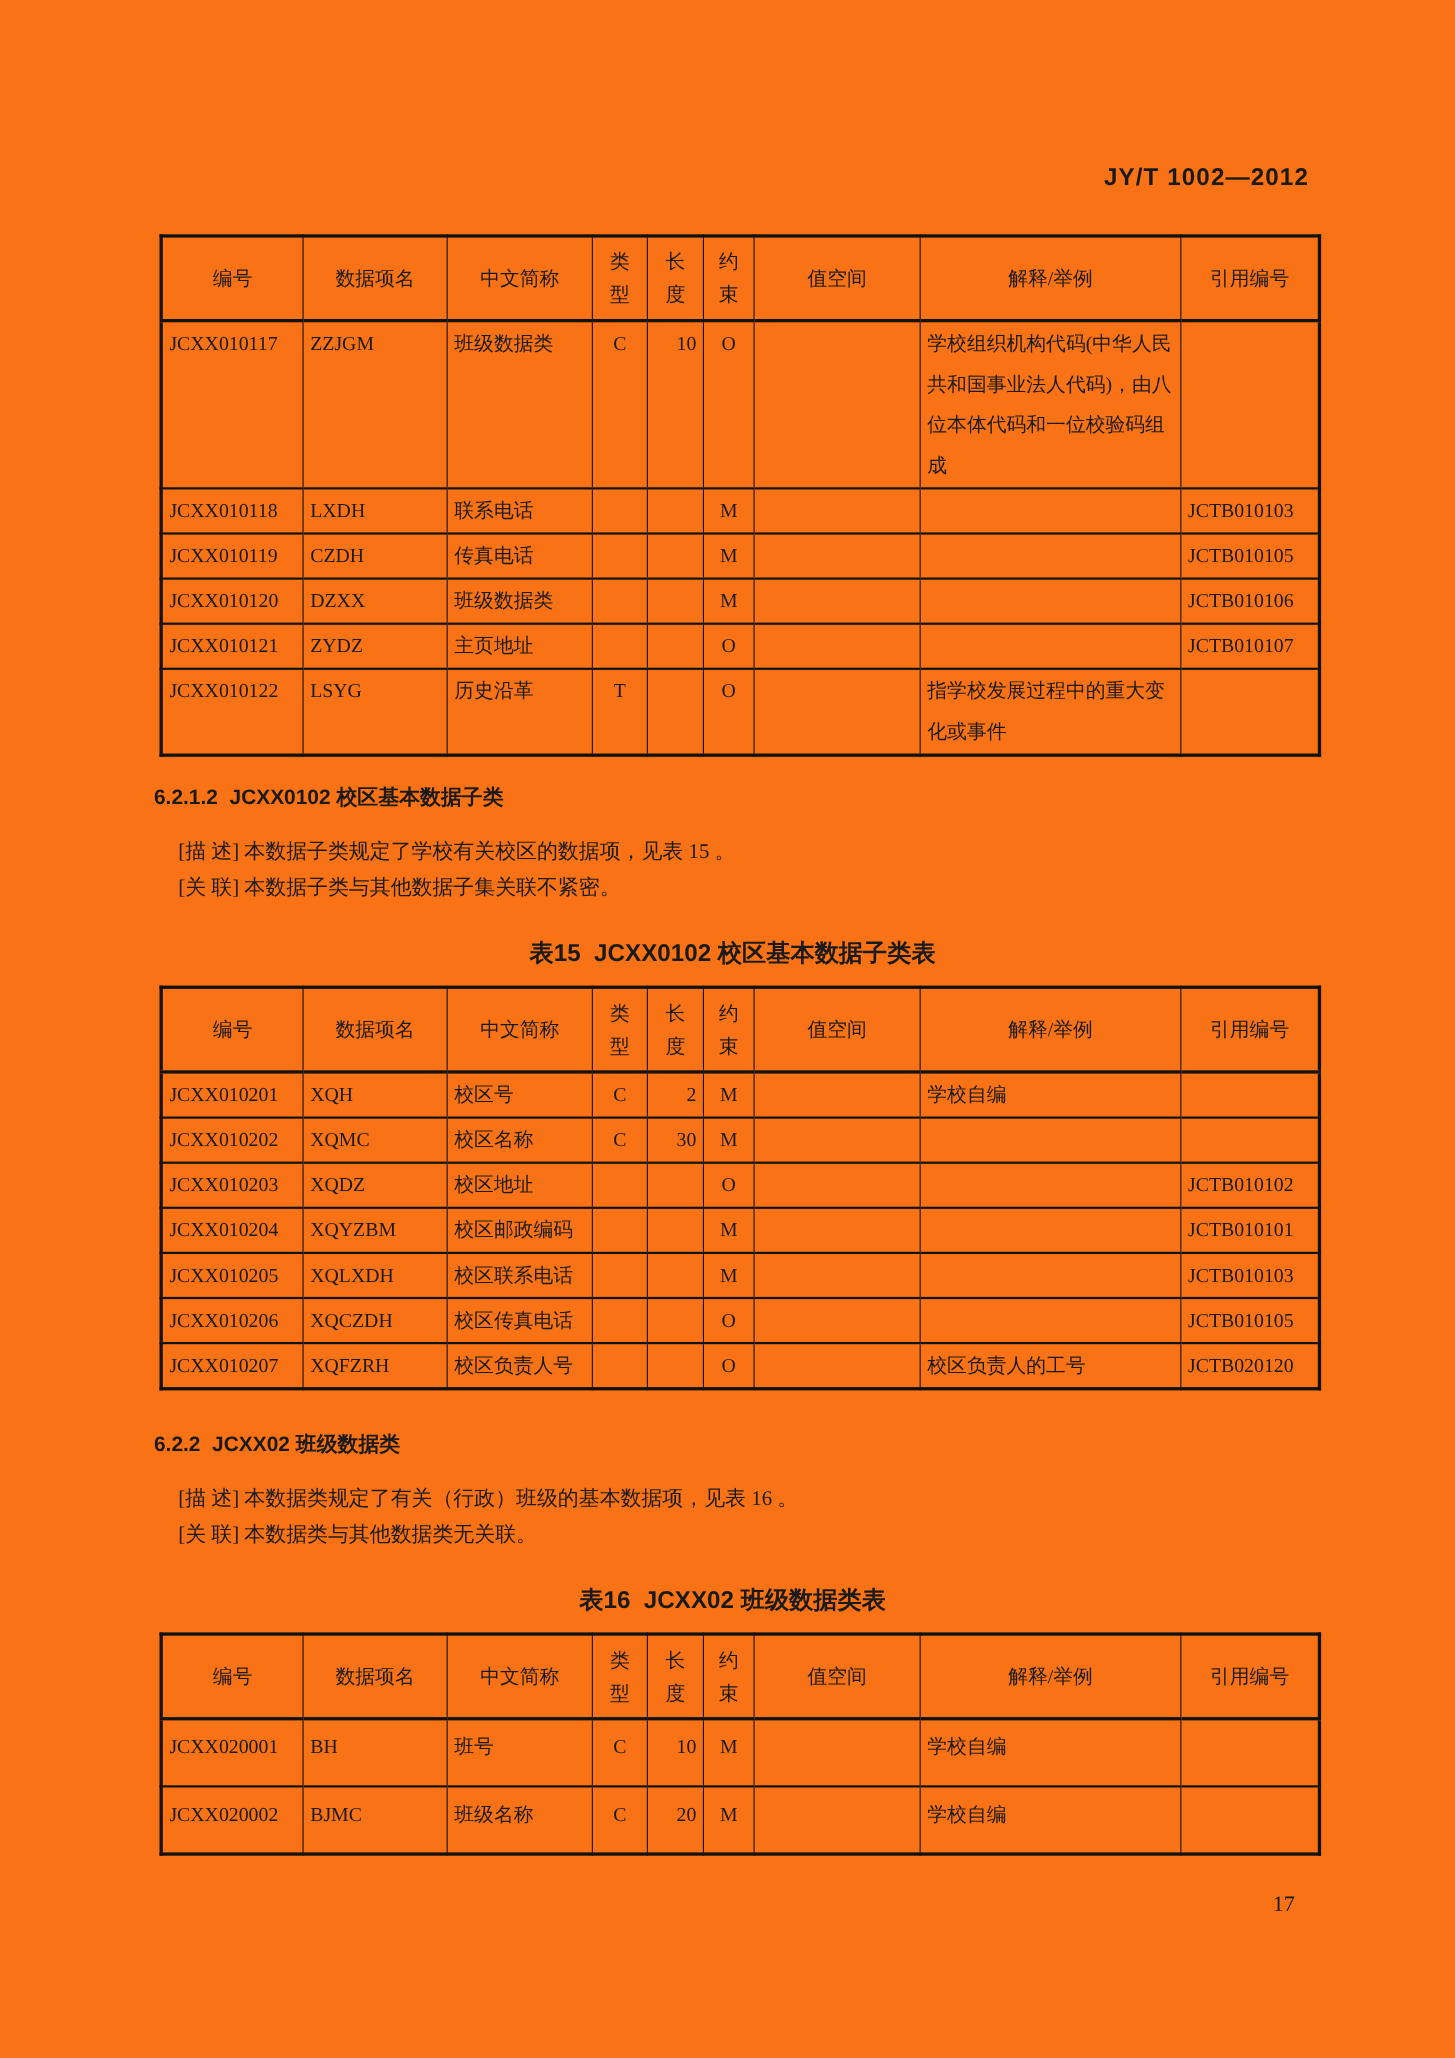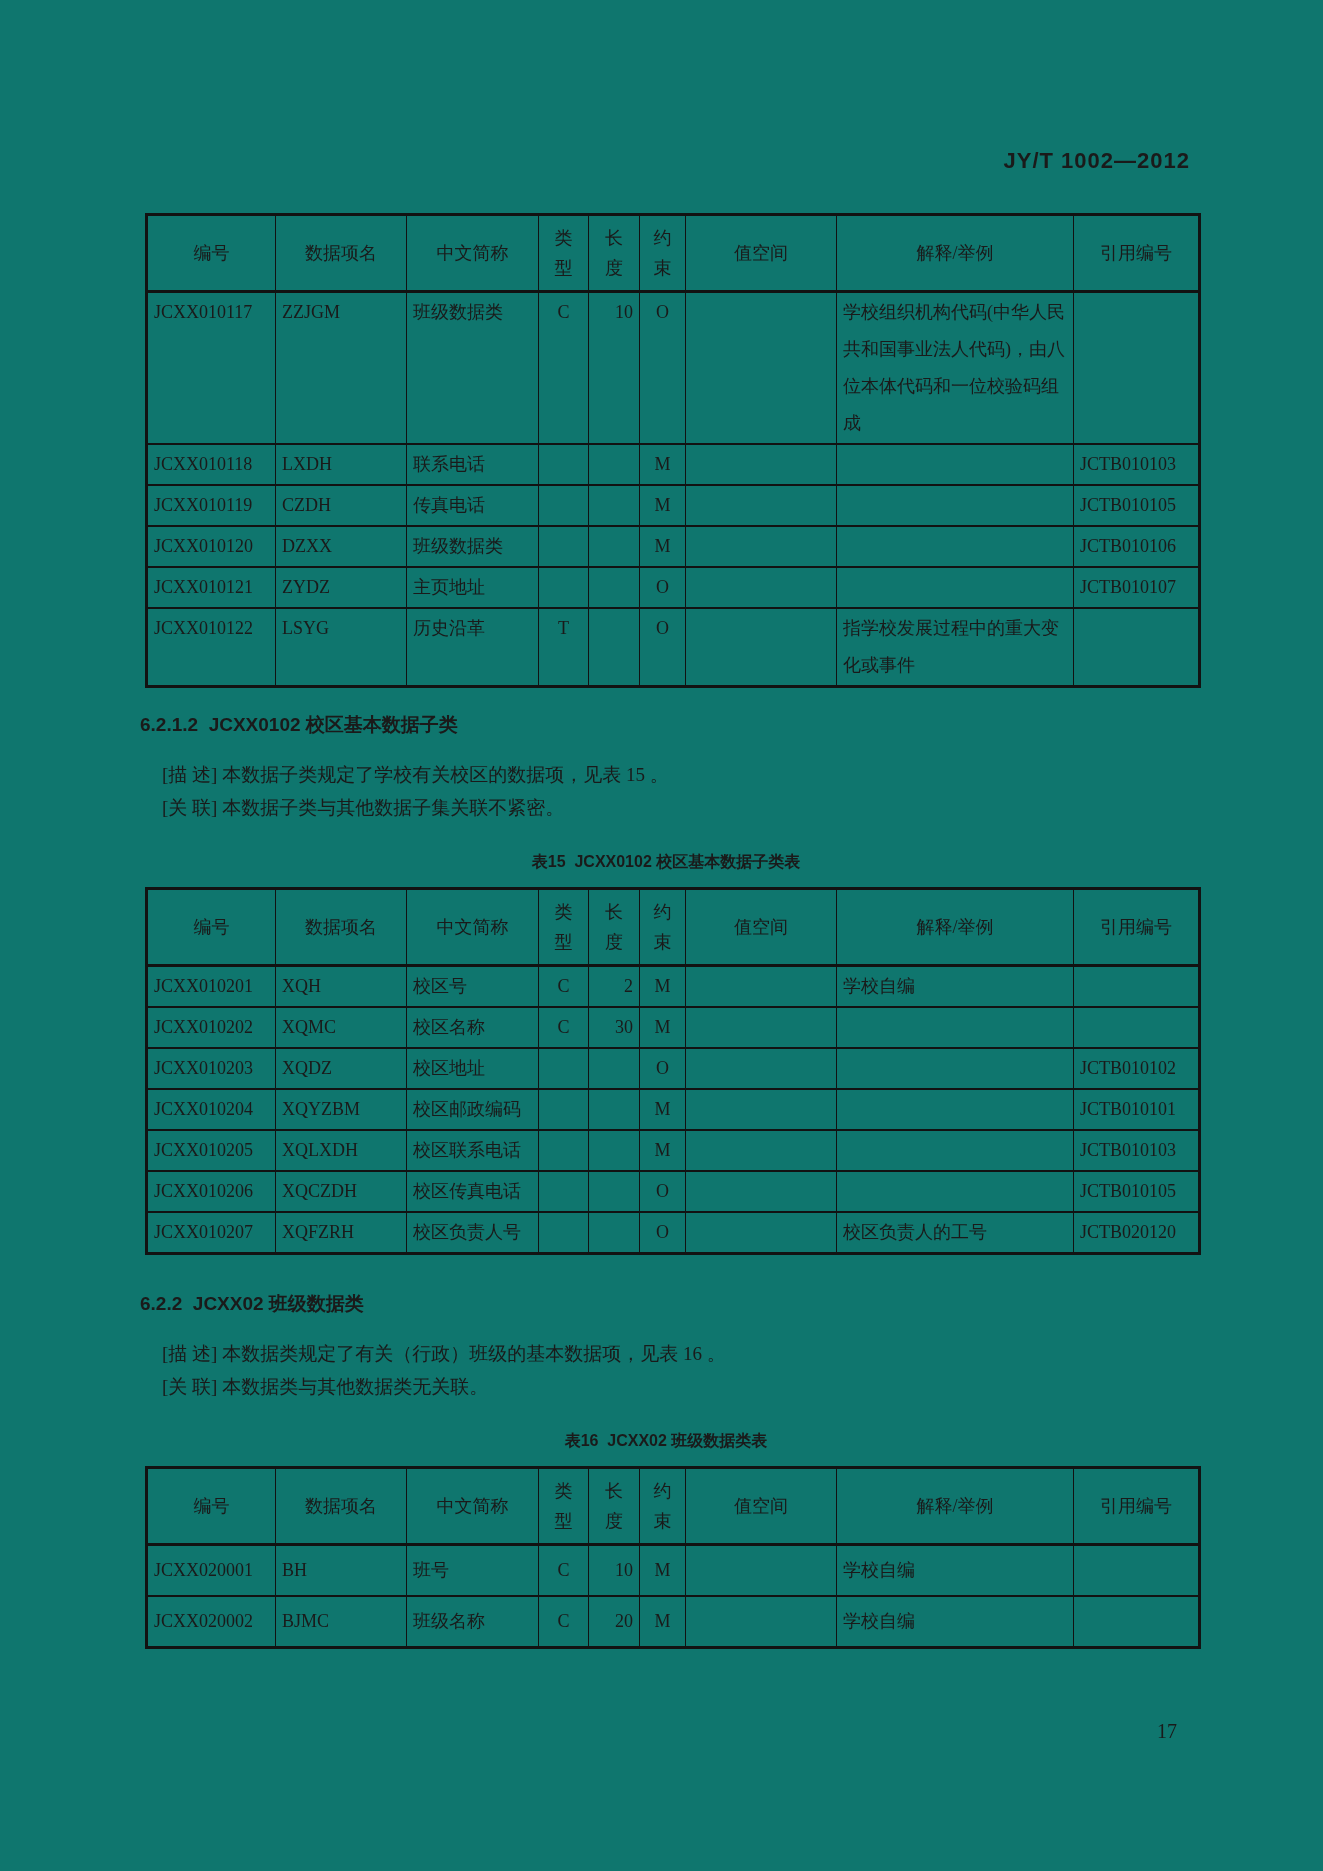--- a/index.html
+++ b/index.html
@@ -1,20 +1,20 @@
 <!DOCTYPE html>
 <html lang="zh"><head>
 <meta charset="utf-8">
 <style>
   html,body{margin:0;padding:0;background:#e8e8e8;}
   .page{
     position:relative;
     width:1323px;height:1871px;
     margin:0 auto;
-    background:#0f766e;
+    background:#f97316;
     color:#1a1a1a;
     font-family:"Liberation Serif","DejaVu Serif",serif;
     overflow:hidden;
   }
   .doc-code{
     position:absolute;
     top:148px;right:133px;
     font-family:"Liberation Sans","DejaVu Sans",sans-serif;
     font-weight:bold;
     font-size:22px;
@@ -65,41 +65,41 @@
   td.c0{text-align:left;padding-left:11px;}
   td.c1{text-align:left;padding-left:11px;}
   td.c2{text-align:left;padding:1px 18px 1px 14px;}
   td.c3{text-align:center;padding:1px 0;}
   td.c4{text-align:right;padding-right:11px;}
   td.c5{text-align:center;padding:1px 0;}
   td.c6{text-align:left;}
   td.c7{text-align:left;padding:1px 36px 1px 14px;}
   td.c8{text-align:left;padding-left:12px;}
   
-  table.t16 tbody td{padding-top:6px;padding-bottom:6px;}
+  table.t16 tbody td{padding-top:6px;padding-bottom:16px;}
   .section-heading{
     font-family:"Liberation Sans","DejaVu Sans",sans-serif;
     font-weight:bold;
     font-size:19px;
     white-space:pre-wrap;
     margin:0;
   }
   .h-6212{margin-top:24px;}
   .h-622{margin-top:36px;}
   .para-block{margin-top:20px;padding-left:22px;}
   .para{
     font-size:19px;
     line-height:33px;
     white-space:pre-wrap;
     margin:0;
   }
   .table-title{
     font-family:"Liberation Sans","DejaVu Sans",sans-serif;
     font-weight:bold;
-    font-size:16px;
+    font-size:22px;
     text-align:center;
     width:1042px;
     margin:28px 0 14px 5px;
     white-space:pre-wrap;
   }
   .page-number{
     position:absolute;
     top:1720px;
     right:146px;
     font-size:20px;

